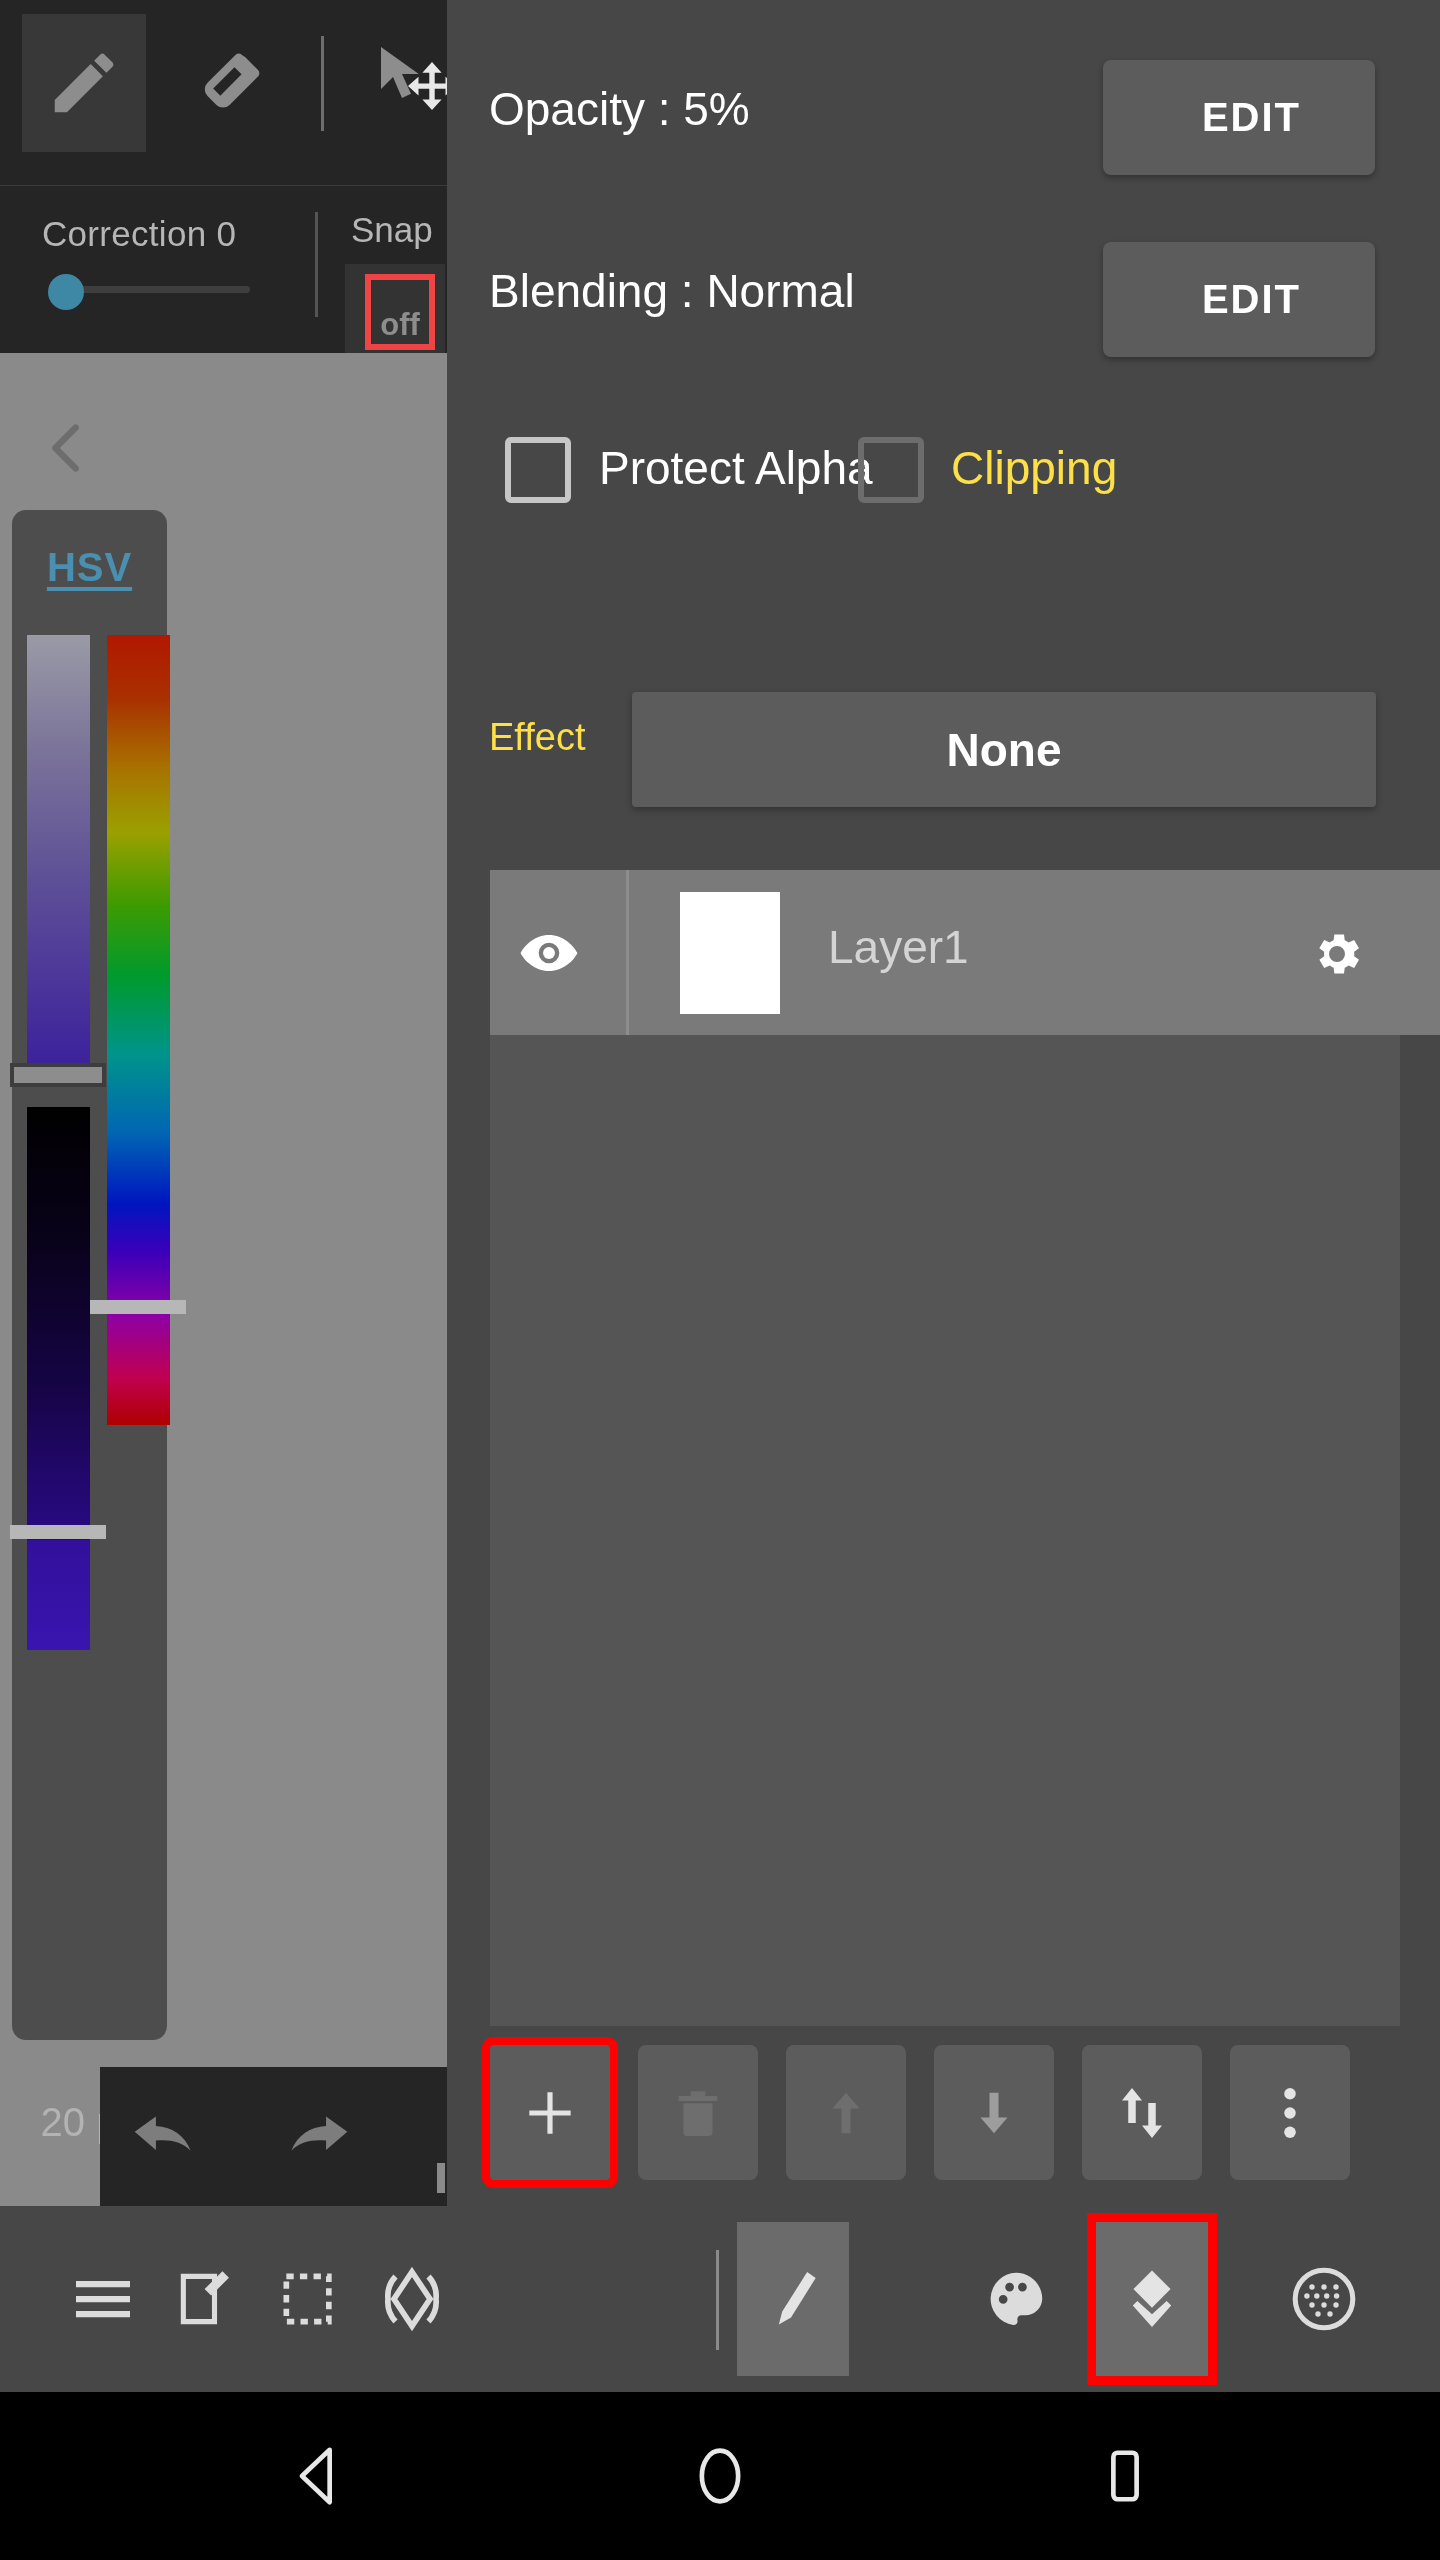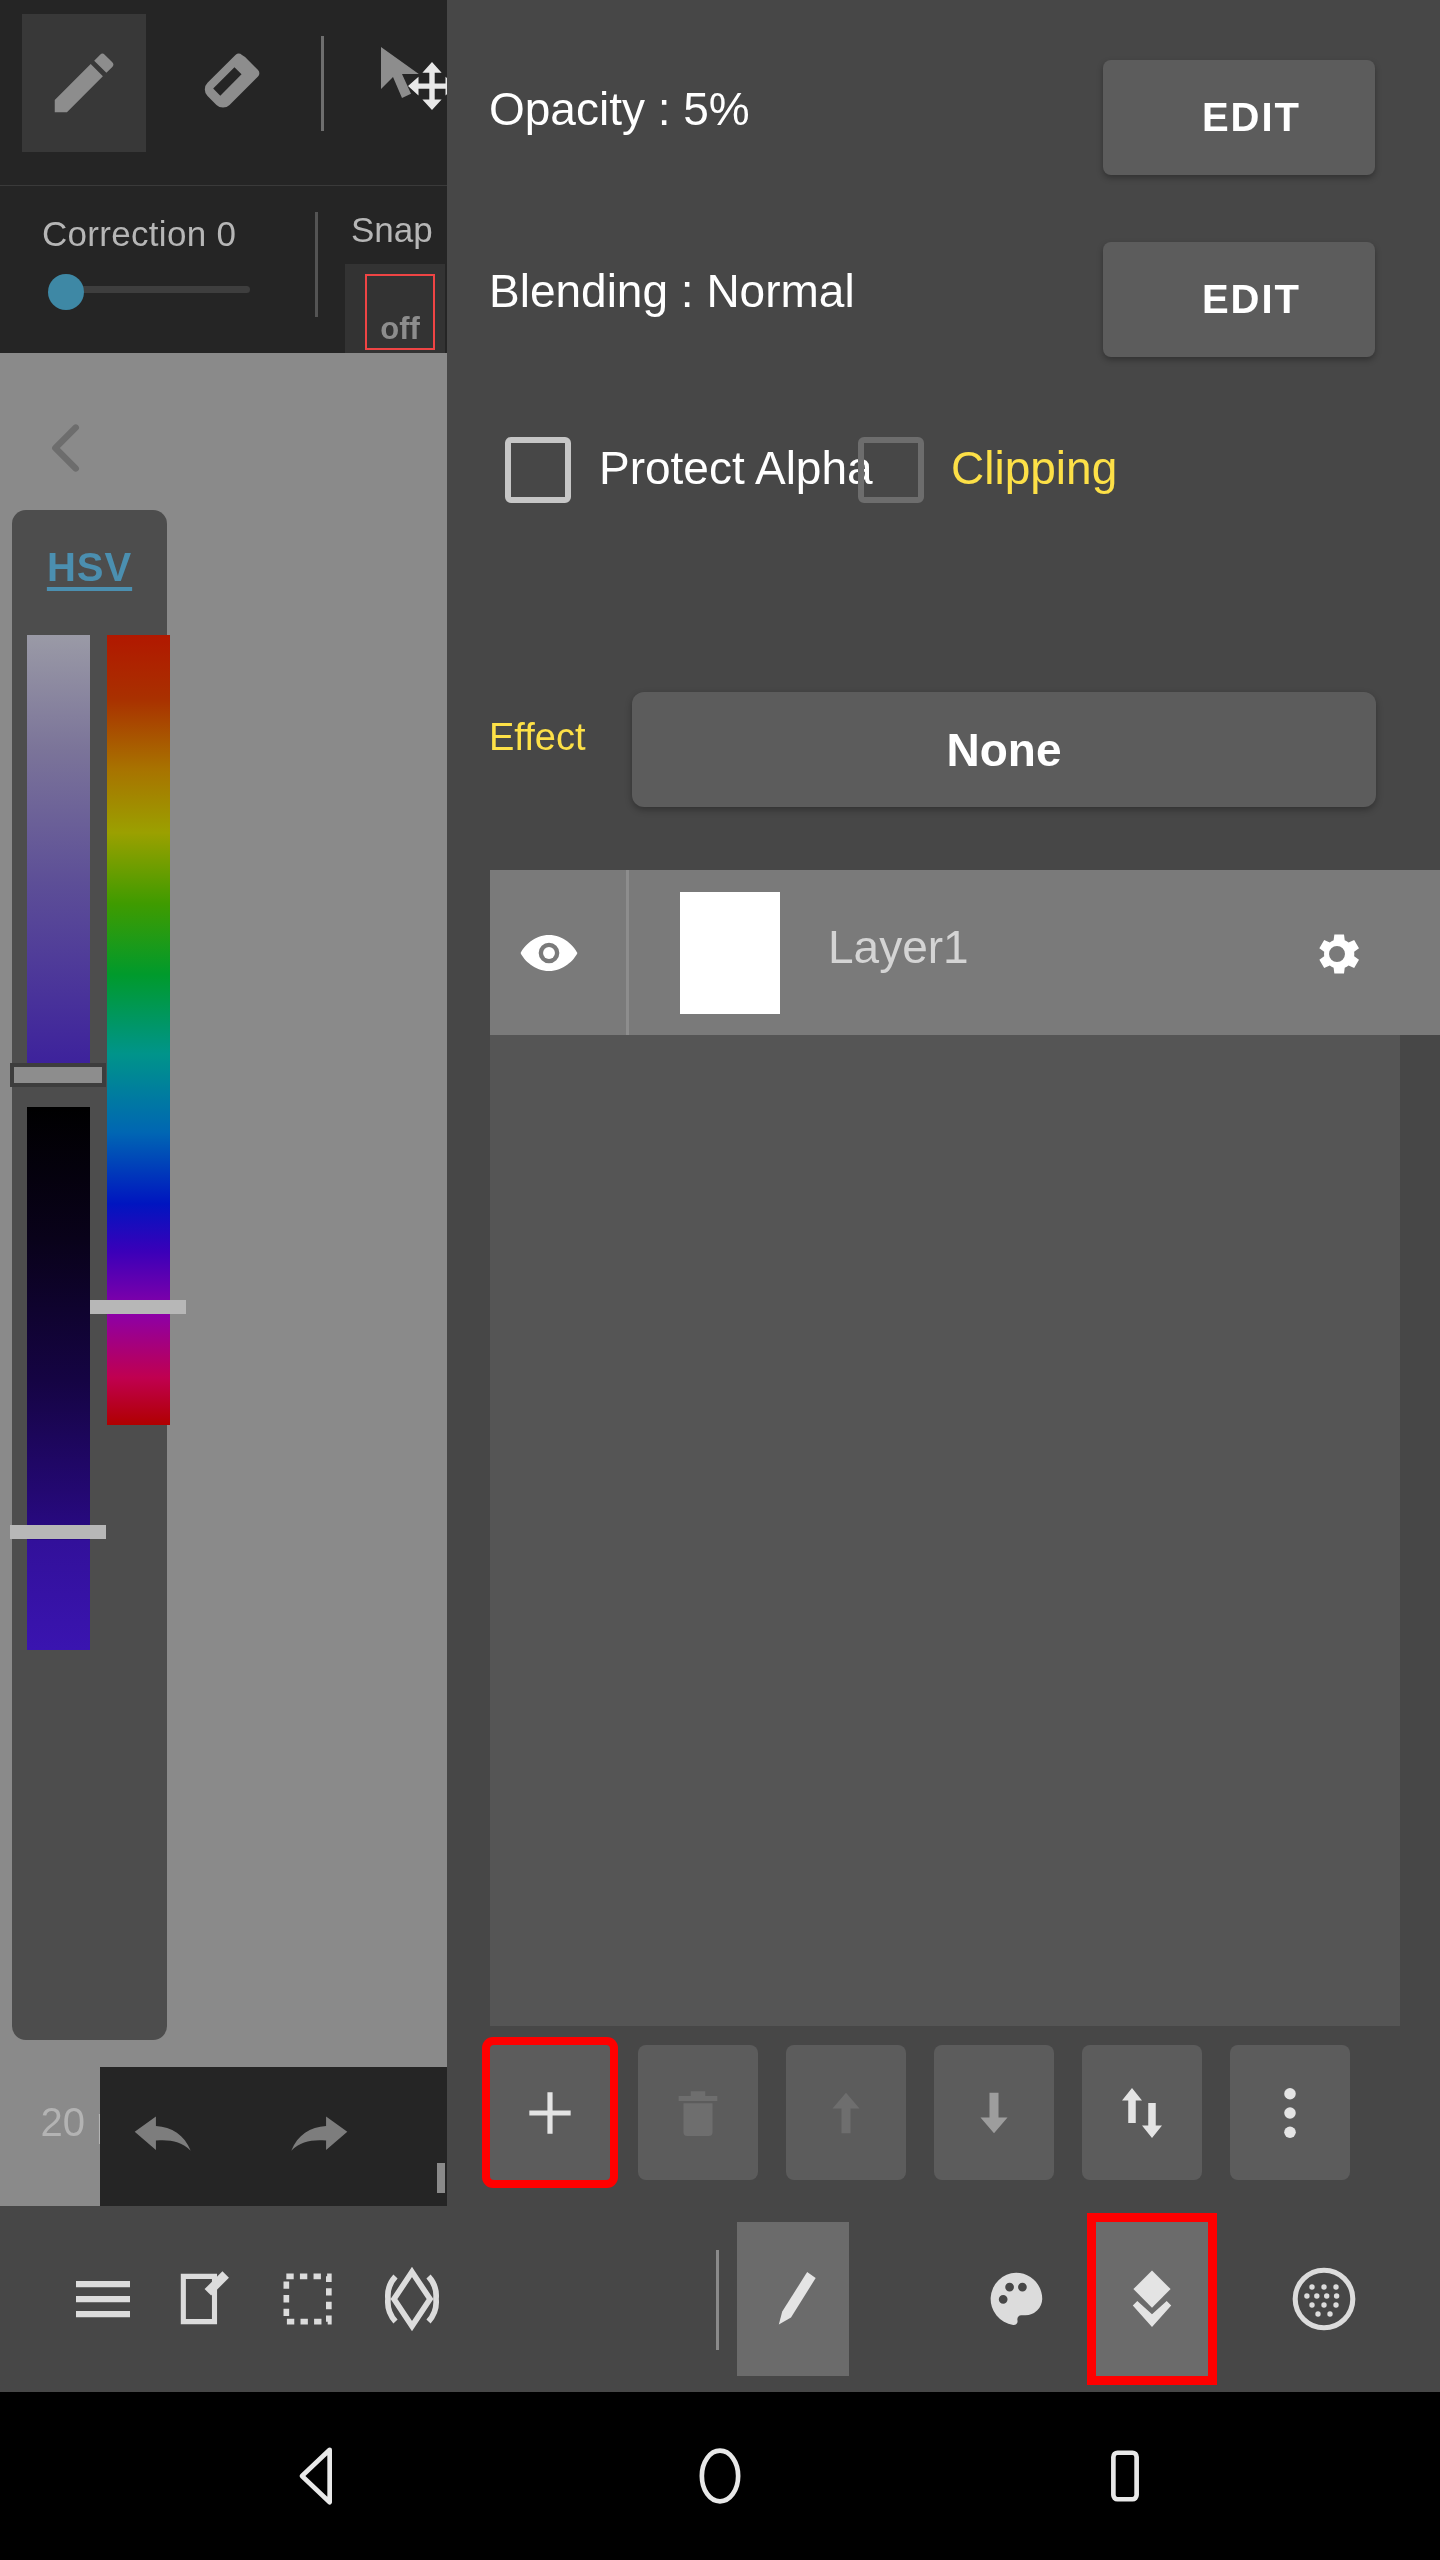--- a/index.html
+++ b/index.html
@@ -32,21 +32,21 @@
   }
   .corr-label {
     position:absolute; left:42px; top:28px;
     color:#b6b6b6; font-size:35px; letter-spacing:.3px; white-space:nowrap;
   }
   .corr-slider { position:absolute; left:62px; top:100px; width:188px; height:7px; background:#3e3e3e; border-radius:4px; }
   .corr-knob { position:absolute; left:48px; top:88px; width:36px; height:36px; border-radius:50%; background:#3e88a5; }
   .corr-vsep { position:absolute; left:315px; top:26px; width:3px; height:105px; background:#545454; }
   .snap-label { position:absolute; left:351px; top:24px; color:#b6b6b6; font-size:35px; white-space:nowrap; }
   .snap-box  { position:absolute; left:345px; top:78px; width:100px; height:100px; background:#333; }
-  .snap-inner{ position:absolute; left:20px; top:10px; width:70px; height:76px; border:2px solid #ef4444;
+  .snap-inner{ position:absolute; left:20px; top:10px; width:70px; height:76px; border:6px solid #ef4444;
                display:flex; align-items:flex-end; justify-content:center; }
   .snap-inner span{ color:#8d8d8d; font-size:31px; font-weight:bold; line-height:1; padding-bottom:4px;}
 
   
   .canvasarea { position:absolute; left:0; top:353px; width:447px; height:1853px; background:#8a8a8a; }
   .collapse-arrow { position:absolute; left:32px; top:60px; width:70px; height:70px; }
 
   
   .hsvpanel {
     position:absolute; left:12px; top:510px; width:155px; height:1530px;
@@ -109,21 +109,21 @@
     border:6px solid #c6c6c6; border-radius:6px; background:transparent;
   }
   .cbox.dim { border-color:#6d6d6d; }
   .cblabel { position:absolute; color:#fff; font-size:46px; white-space:nowrap; top:6px; }
   .cblabel.dim { color:#fde047; }
 
   .row-effect { position:absolute; left:0; top:692px; width:993px; height:115px; }
   .effect-label { position:absolute; left:42px; top:24px; color:#fde047; font-size:38px; }
   .effect-btn {
     position:absolute; left:185px; top:0; width:744px; height:115px;
-    background:#5c5c5c; border-radius:12px; color:#fff;
+    background:#5c5c5c; border-radius:4px; color:#fff;
     font-size:46px; font-weight:bold;
     display:flex; align-items:center; justify-content:center;
     box-shadow:0 3px 7px rgba(0,0,0,.3);
   }
 
   .layerlist { position:absolute; left:490px; top:870px; width:910px; height:1156px; background:#555555; }
   .layer-row { position:absolute; left:0; top:0; width:1066px; height:165px; background:#7a7a7a; }
   .layer-eye { position:absolute; left:28px; top:52px; width:62px; height:62px; }
   .layer-div { position:absolute; left:136px; top:0; width:3px; height:165px; background:#8d8d8d; }
   .layer-thumb { position:absolute; left:190px; top:22px; width:100px; height:122px; background:#fff; }

